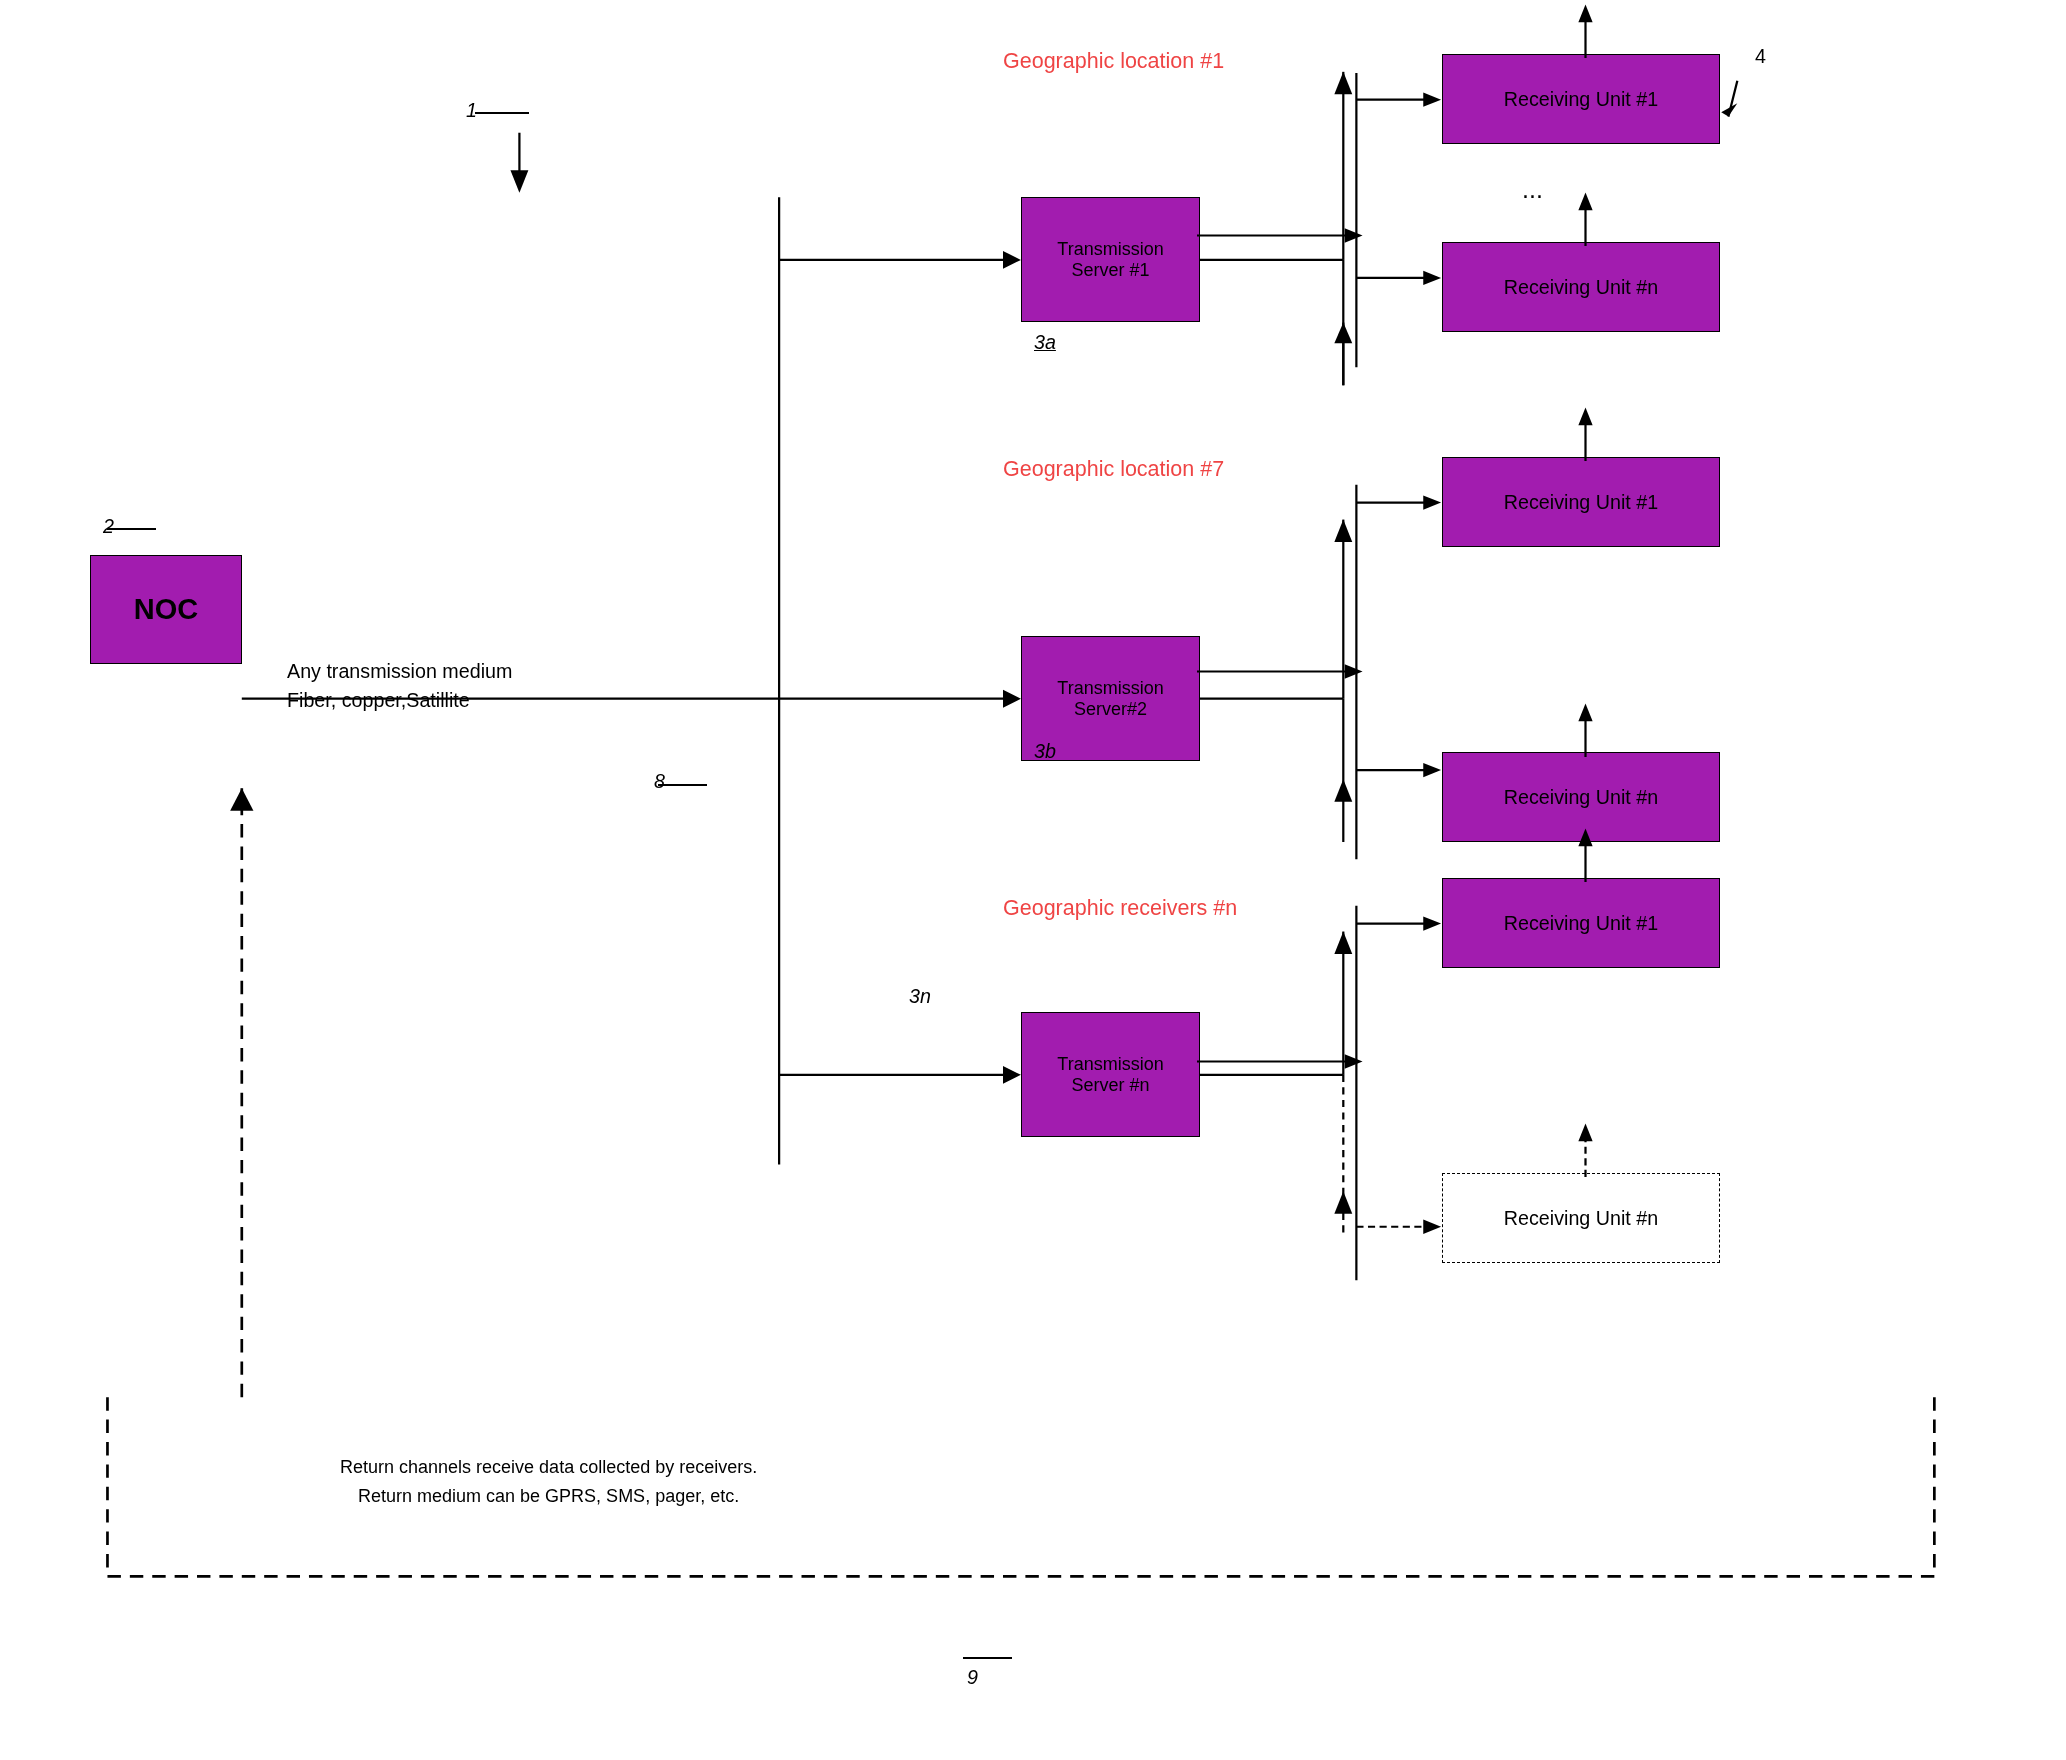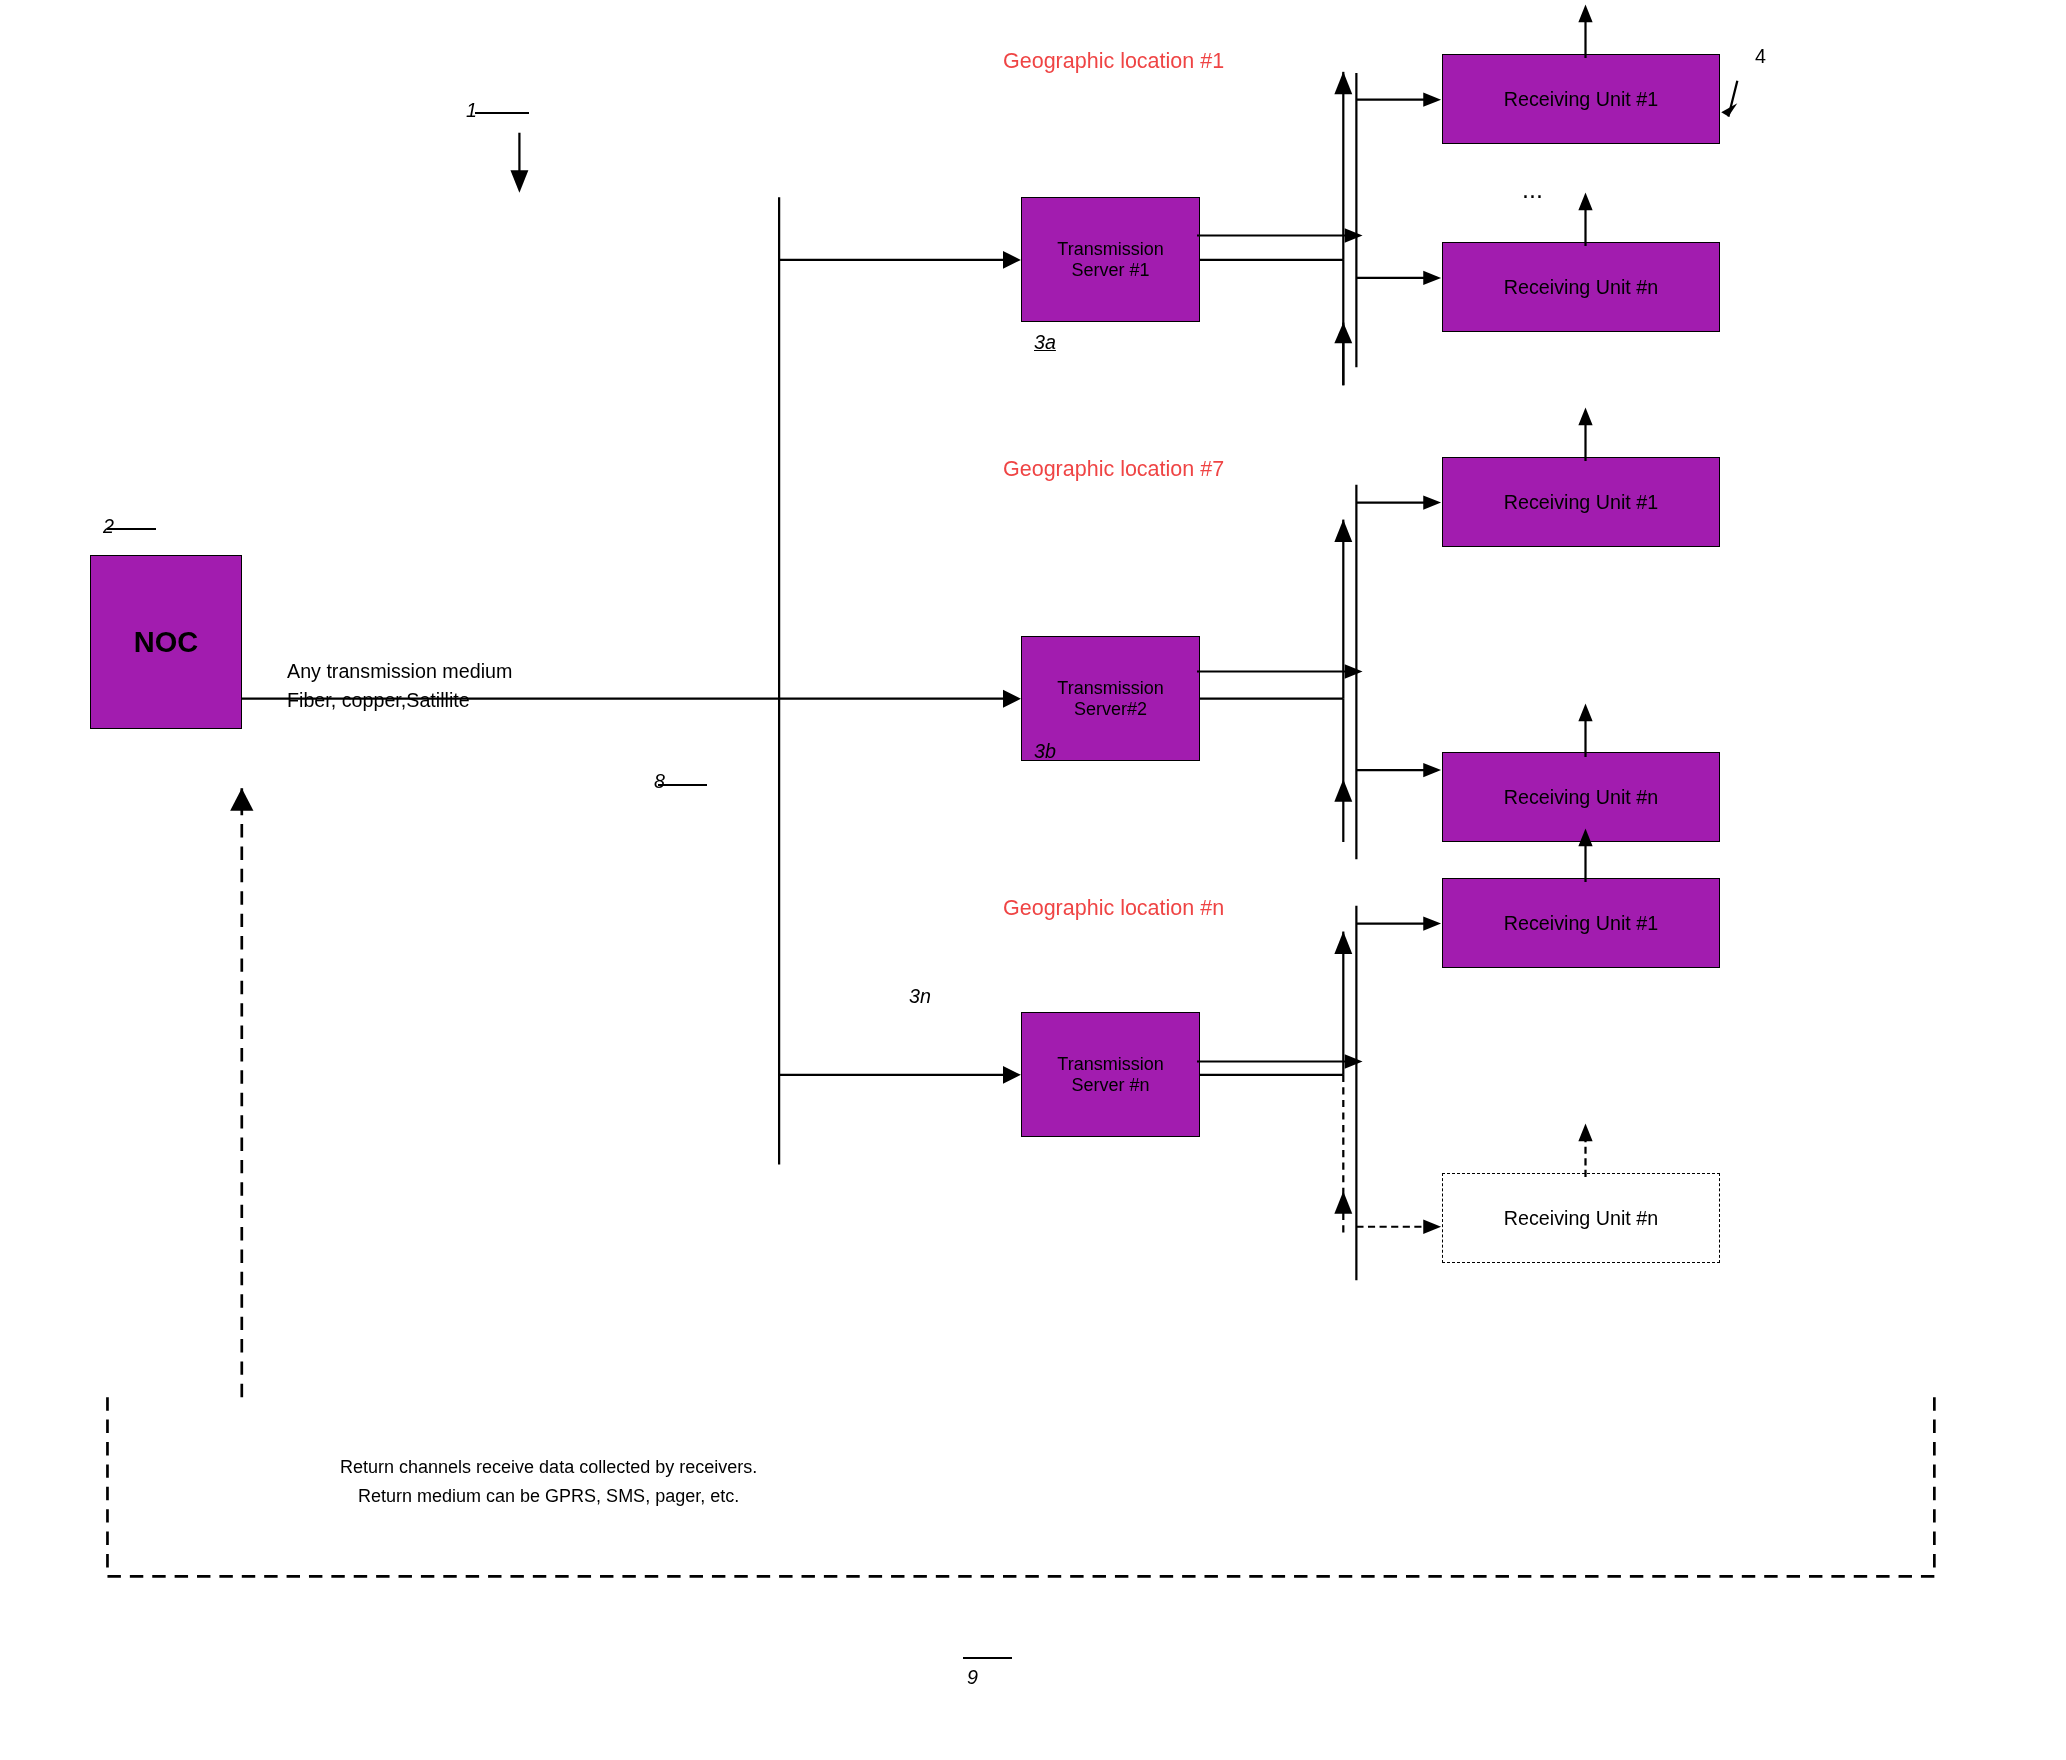--- a/index.html
+++ b/index.html
@@ -117,21 +117,21 @@
     <polygon points="257,905 270,880 283,905" fill="#000"></polygon>
 
     <line x1="580" y1="148" x2="580" y2="210" stroke="#000" stroke-width="2.5"></line>
     <polygon points="570,190 580,215 590,190" fill="#000"></polygon>
 
   </svg>
 
   <div class="label" style="left:466px; top:99px;">1</div>
   <div style="position:absolute; left:475px; top:112px; width:54px; height:1.8px; background:#000;"></div>
 
-  <div class="box" style="left:90px; top:555px; width:152px; height:174px; font-size:29px; font-weight:bold;">
+  <div class="box" style="left:90px; top:555px; width:152px; height:109px; font-size:29px; font-weight:bold;">
     <span>NOC</span>
   </div>
 
   <div class="label" style="left:103px; top:515px;">2</div>
   <div style="position:absolute; left:107px; top:528px; width:49px; height:1.8px; background:#000;"></div>
 
   <div style="position:absolute; left:287px; top:627px; font-size:19.7px; white-space:pre-line; line-height:1.5;">
     <span>Any transmission medium
 Fiber, copper,Satillite</span>
   </div>
@@ -170,21 +170,21 @@
     <span style="white-space:pre-line;">Transmission
 Server#2</span>
   </div>
 
   <div class="label" style="left:1034px; top:740px;">3b</div>
 
   <div class="box" style="left:1442px; top:752px; width:278px; height:90px; font-size:19.7px;">
     <span>Receiving Unit #n</span>
   </div>
 
-  <div class="label-heading" style="left:1003px; top:896px;">Geographic location #n</div>
+  <div class="label-heading" style="left:1003px; top:896px;">Geographic receivers #n</div>
 
   <div class="box" style="left:1442px; top:878px; width:278px; height:90px; font-size:19.7px;">
     <span>Receiving Unit #1</span>
   </div>
 
   <div class="label" style="left:897px; top:985px;margin-left:12px;">3n</div>
 
   <div class="box" style="left:1021px; top:1012px; width:179px; height:125px; font-size:18px; text-align:center;">
     <span style="white-space:pre-line;">Transmission
 Server #n</span>

